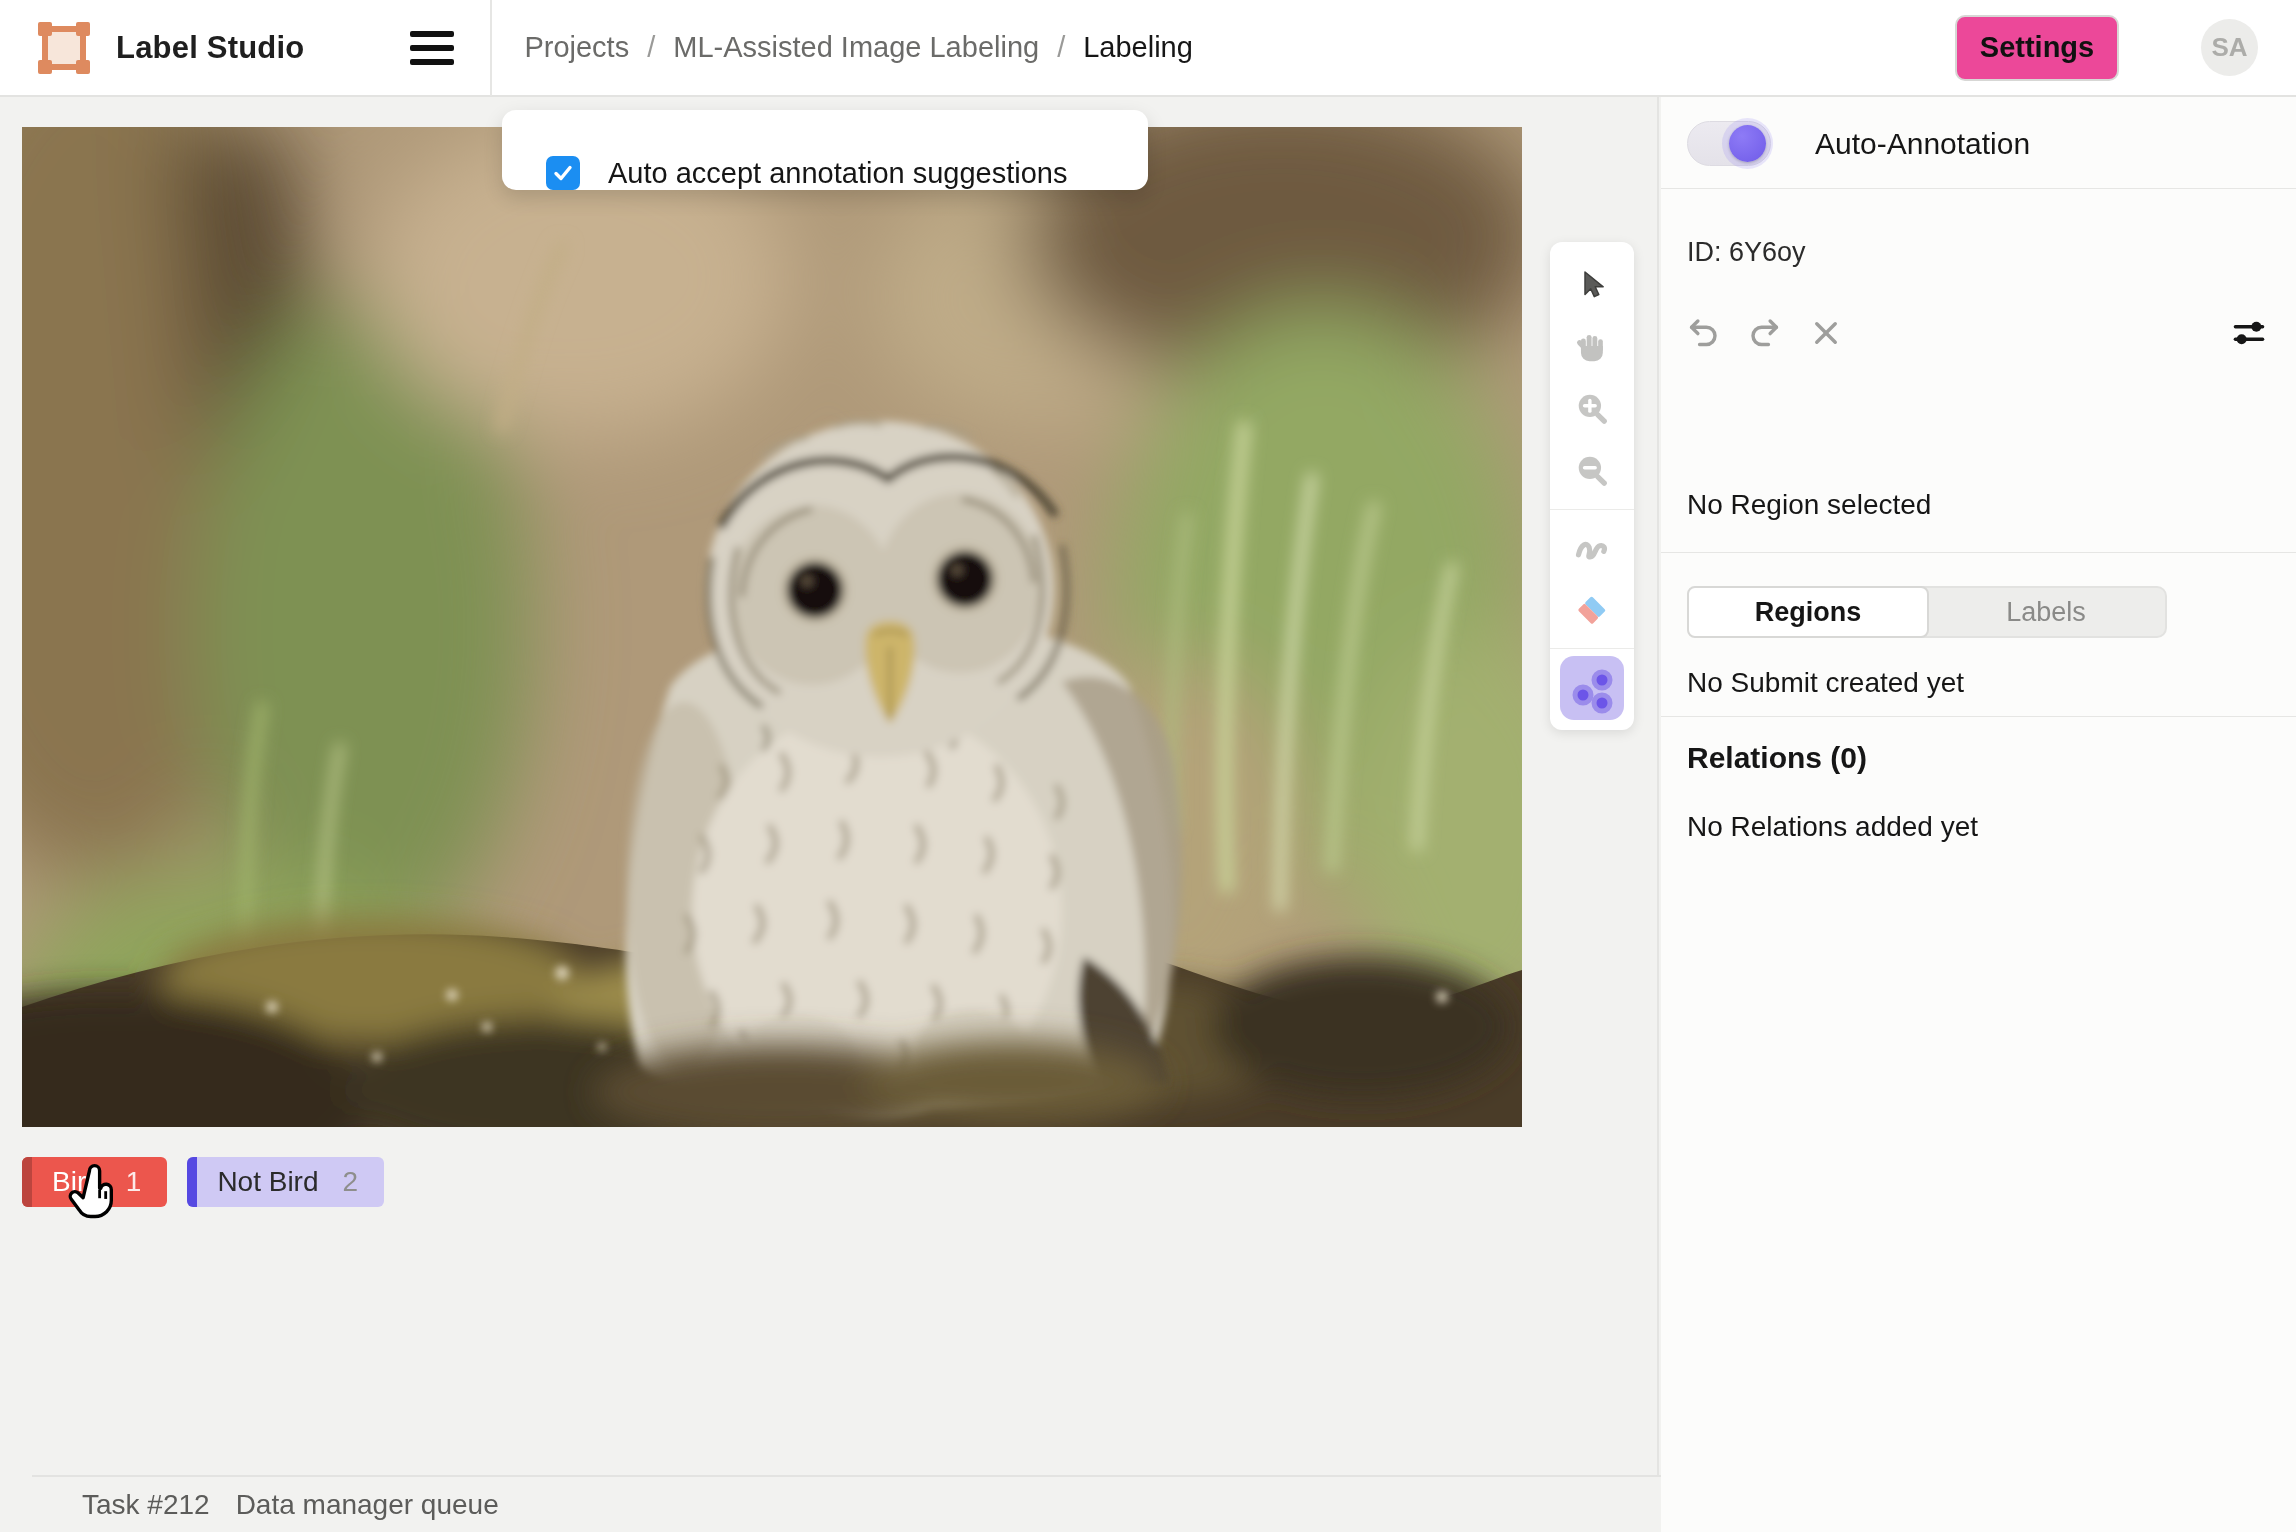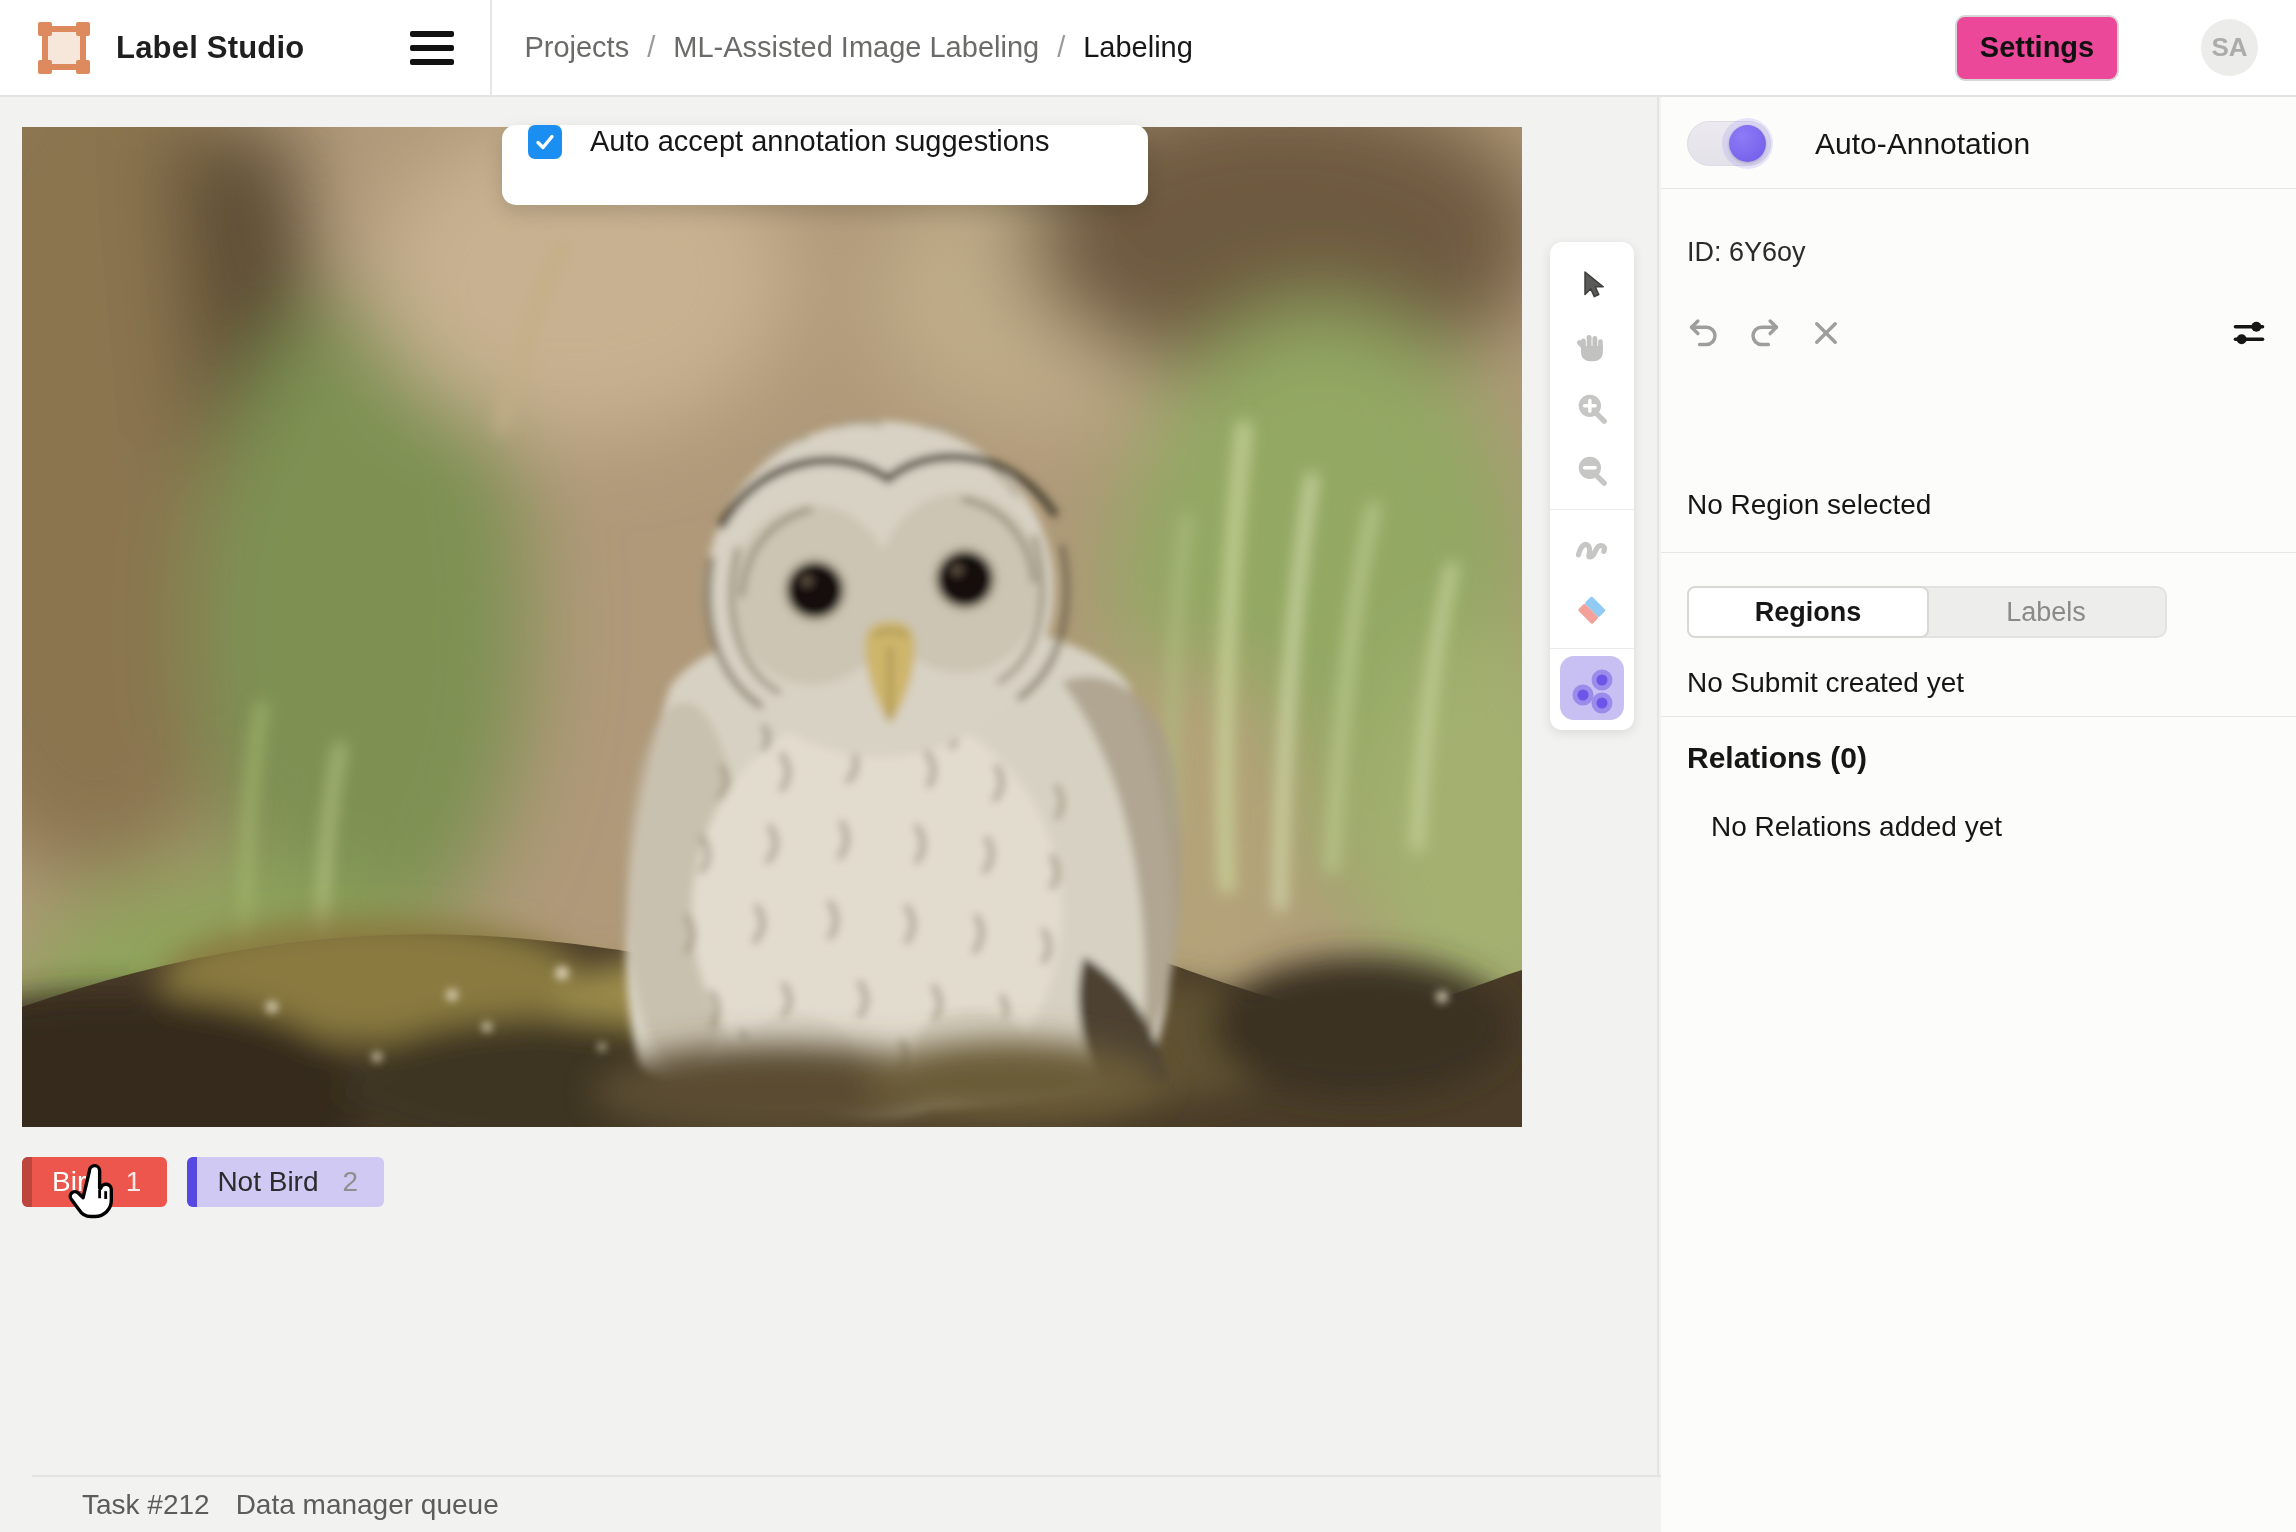--- a/index.html
+++ b/index.html
@@ -27,22 +27,22 @@
   .avatar { width:57px; height:57px; border-radius:50%; background:#ECECEA; color:#ACACA9;
     font-size:26px; font-weight:bold; display:flex; align-items:center; justify-content:center;
     margin-right:38px; cursor:pointer;}
 
   
   .main { position:absolute; left:0; top:97px; width:1659px; height:1435px;
     background:#F2F2F0; border-right:2px solid #E4E4E2;}
   .image-wrap { position:absolute; left:22px; top:30px; width:1500px; height:1000px; cursor:crosshair;}
   .image-wrap svg { display:block; width:1500px; height:1000px;}
 
-  .banner { position:absolute; left:502px; top:28px; width:646px; height:80px; background:#fff;
-    border-radius:14px; box-shadow:0 8px 20px rgba(0,0,0,.14); display:flex; align-items:flex-start; z-index:6;}
+  .banner { position:absolute; left:502px; top:13px; width:646px; height:80px; background:#fff;
+    border-radius:14px; box-shadow:0 8px 20px rgba(0,0,0,.14); display:flex; align-items:flex-end; z-index:6;padding-left:18px;}
   .checkbox { width:34px; height:34px; background:#1B8EF2; border-radius:7px; margin-left:26px;
     display:flex; align-items:center; justify-content:center; cursor:pointer; flex:none;}
   .banner-label { font-size:29px; margin-left:28px; color:#161616;}
 
   
   .toolbar { position:absolute; left:1550px; top:145px; width:84px; background:#FFFFFF;
     border-radius:12px; box-shadow:0 3px 12px rgba(0,0,0,.10); padding:12px 0 10px 0;
     display:flex; flex-direction:column; align-items:center; z-index:6;}
   .tool { width:64px; height:62px; display:flex; align-items:center; justify-content:center;
     cursor:pointer; border-radius:10px;}
@@ -91,21 +91,21 @@
   .submit-btn { flex:1; height:64px; background:#1890FF; border-radius:10px; color:#fff;
     font-size:29px; font-weight:bold; display:flex; align-items:center; justify-content:center; cursor:pointer;}
   .no-region { position:absolute; left:26px; top:392px; font-size:28px; color:#161616;}
   .seg-control { position:absolute; left:26px; top:489px; width:480px; height:52px;
     background:#EDEDEB; border:2px solid #E2E2E0; border-radius:10px; display:flex;}
   .seg { flex:1; display:flex; align-items:center; justify-content:center; font-size:27px;
     color:#8A8A88; cursor:pointer; border-radius:8px;}
   .seg.active { background:#fff; border:2px solid #D8D8D6; margin:-2px; color:#161616; font-weight:bold;}
   .no-regions { position:absolute; left:26px; top:570px; font-size:28px; color:#161616;}
   .relations-title { position:absolute; left:26px; top:644px; font-size:30px; font-weight:bold; color:#161616;}
-  .no-relations { position:absolute; left:26px; top:714px; font-size:28px; color:#161616;margin-left:24px;}
+  .no-relations { position:absolute; left:26px; top:714px; font-size:28px; color:#161616;}
 </style>
 </head>
 <body>
 
 <div class="topbar">
   <div class="logo">
     <span>
       <svg width="56" height="56" viewBox="0 0 56 56">
         <rect x="9" y="9" width="38" height="38" fill="#F7E6DA" stroke="#DE8A5F" stroke-width="6"></rect>
         <rect x="2" y="2" width="14" height="14" rx="2" fill="#DE8A5F"></rect>

